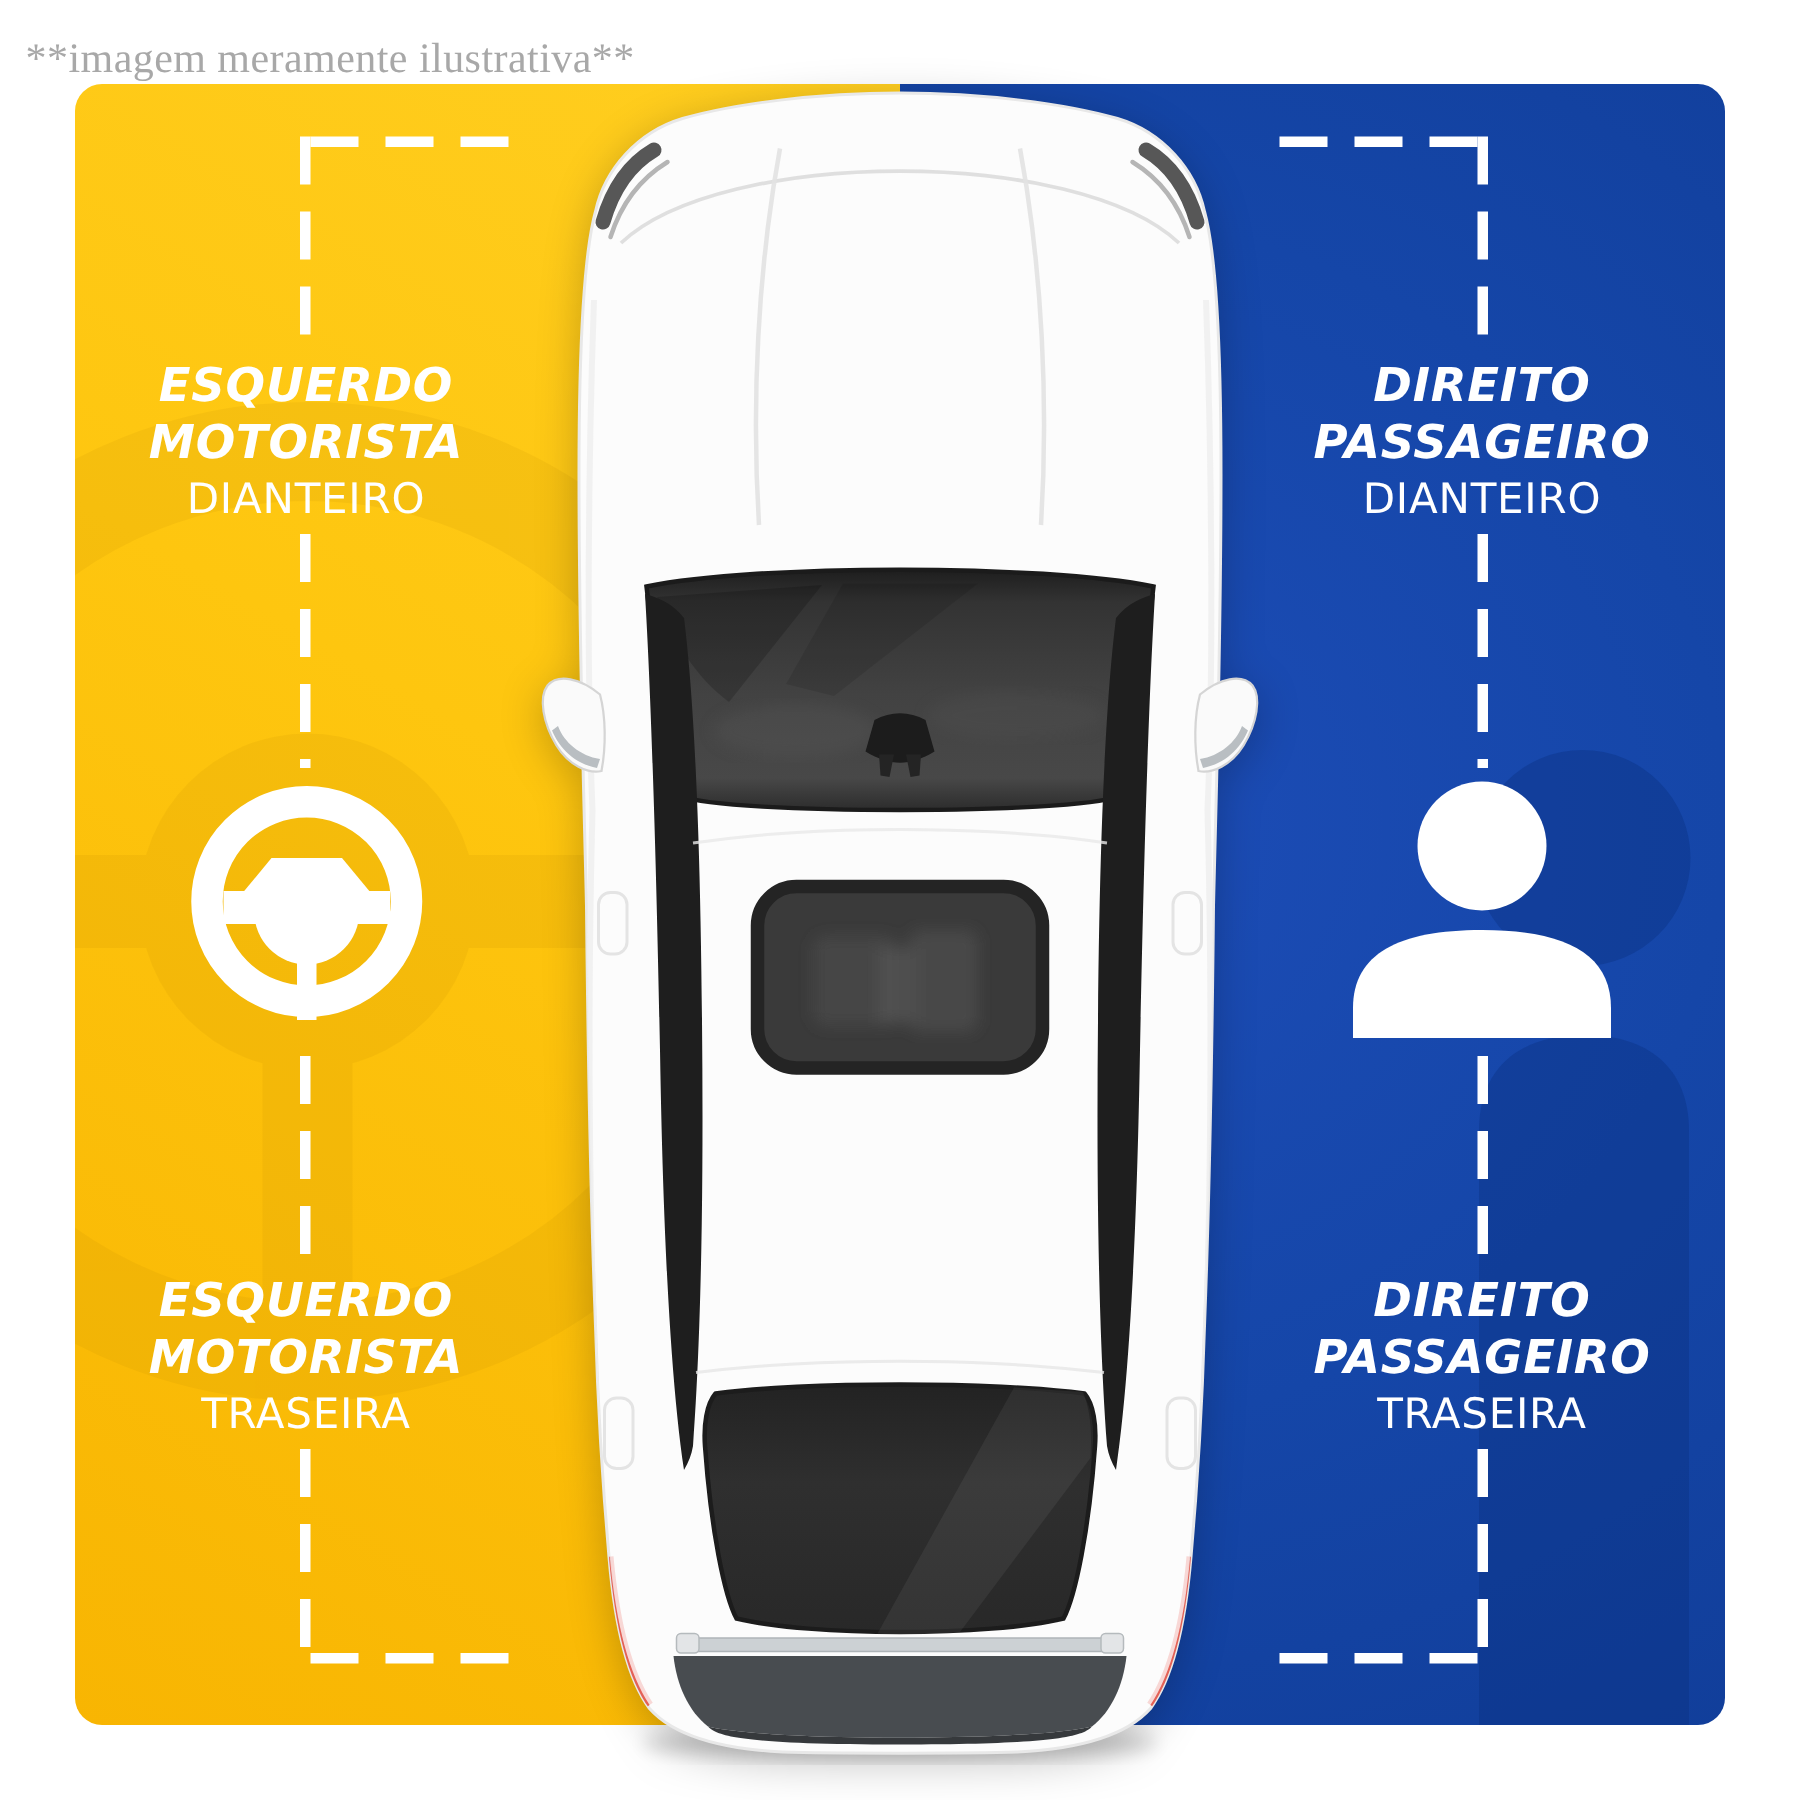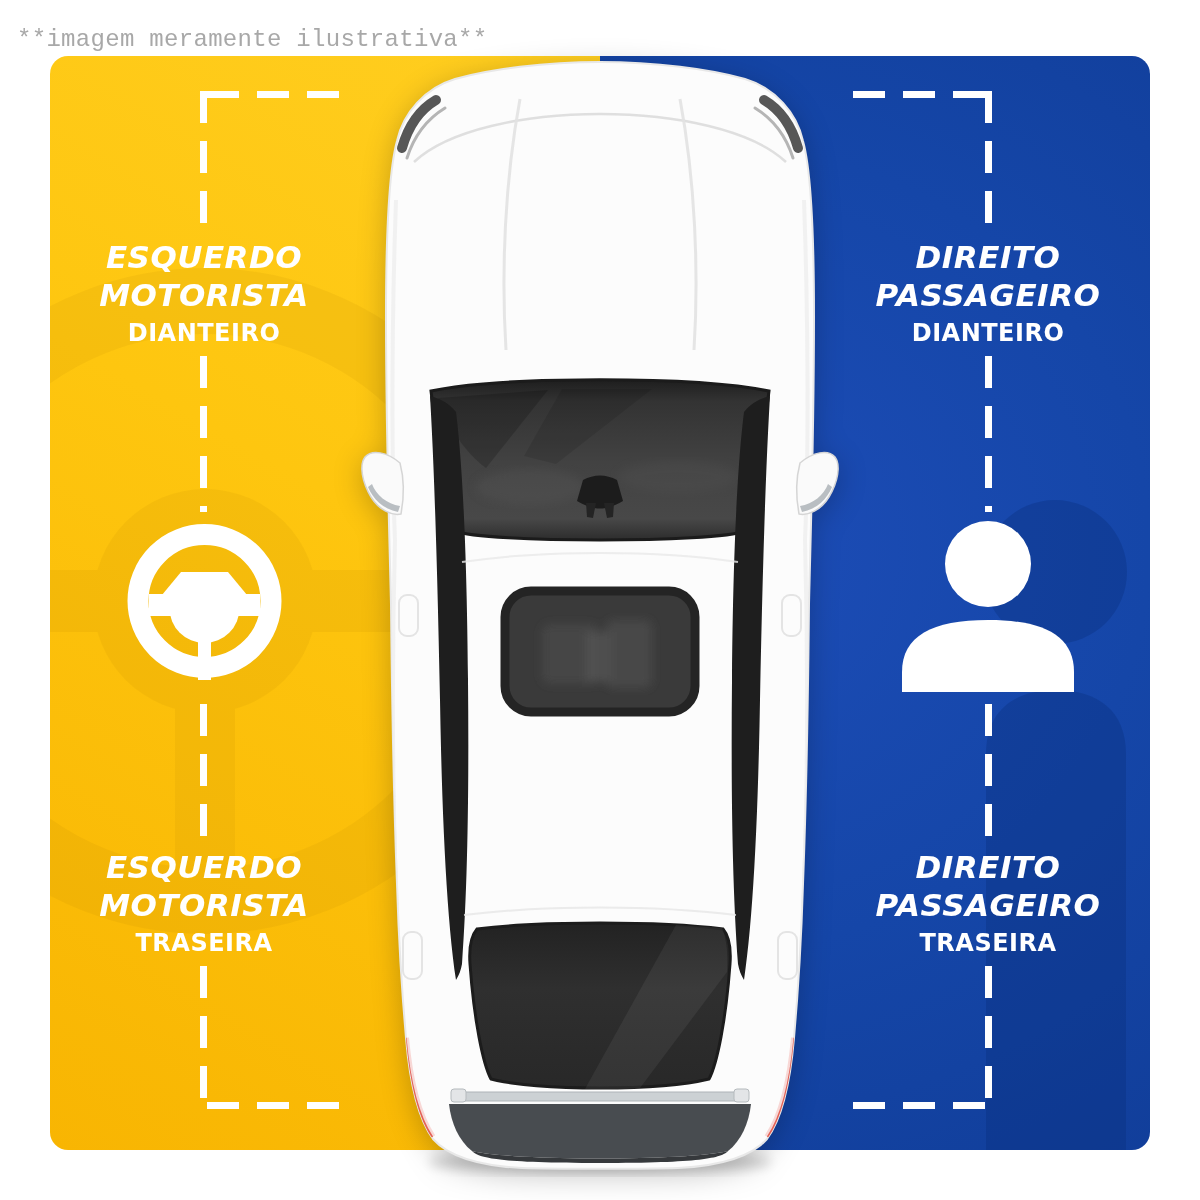--- a/index.html
+++ b/index.html
@@ -1,29 +1,29 @@
 <!DOCTYPE html>
 <html><head>
 <meta charset="utf-8">
 <style>
   html,body{margin:0;padding:0;background:#ffffff;}
   .stage{position:relative;width:1200px;height:1200px;background:#fff;overflow:hidden;font-family:"DejaVu Sans","Liberation Sans",sans-serif;}
-  .disclaimer{position:absolute;left:17px;top:29px;font-size:24px;line-height:22px;color:#a8a8a8;letter-spacing:0.3px;font-family:Liberation Mono, monospace;}
+  .disclaimer{position:absolute;left:17px;top:29px;font-size:28px;line-height:22px;color:#a8a8a8;letter-spacing:0.3px;font-family:Liberation Serif, serif;}
   .panel{position:absolute;top:56px;height:1094px;width:550px;overflow:hidden;}
   .panel-left{left:50px;border-radius:18px 0 0 18px;background:linear-gradient(210deg,#ffce20 0%,#fec60f 42%,#f8b502 100%);}
   .panel-right{left:600px;border-radius:0 18px 18px 0;background:radial-gradient(1000px 900px at 18% 45%,#1d4db8 0%,#1546a8 45%,#0f3a93 100%);}
   .panel svg{position:absolute;left:0;top:0;}
   .guides,.car,.icon{position:absolute;}
   .guides{left:0;top:0;}
   .car{left:330px;top:45px;filter:drop-shadow(0 6px 14px rgba(0,0,0,0.22));}
   .icon-wheel{left:118px;top:514px;}
   .icon-person{left:890px;top:510px;}
   .label{position:absolute;width:320px;text-align:center;color:#ffffff;}
   .label .b{font-weight:bold;font-size:31px;line-height:38px;letter-spacing:0.5px;display:block;font-style:italic;}
-  .label .r{font-weight:bold;font-size:24px;line-height:38px;letter-spacing:0.5px;display:block;}
+  .label .r{font-weight:normal;font-size:28px;line-height:38px;letter-spacing:0.5px;display:block;}
   .lbl-fl{left:44px;top:238px;}
   .lbl-fr{left:828px;top:238px;}
   .lbl-rl{left:44px;top:848px;}
   .lbl-rr{left:828px;top:848px;}
 </style>
 </head>
 <body>
 
 <div class="stage">
 

